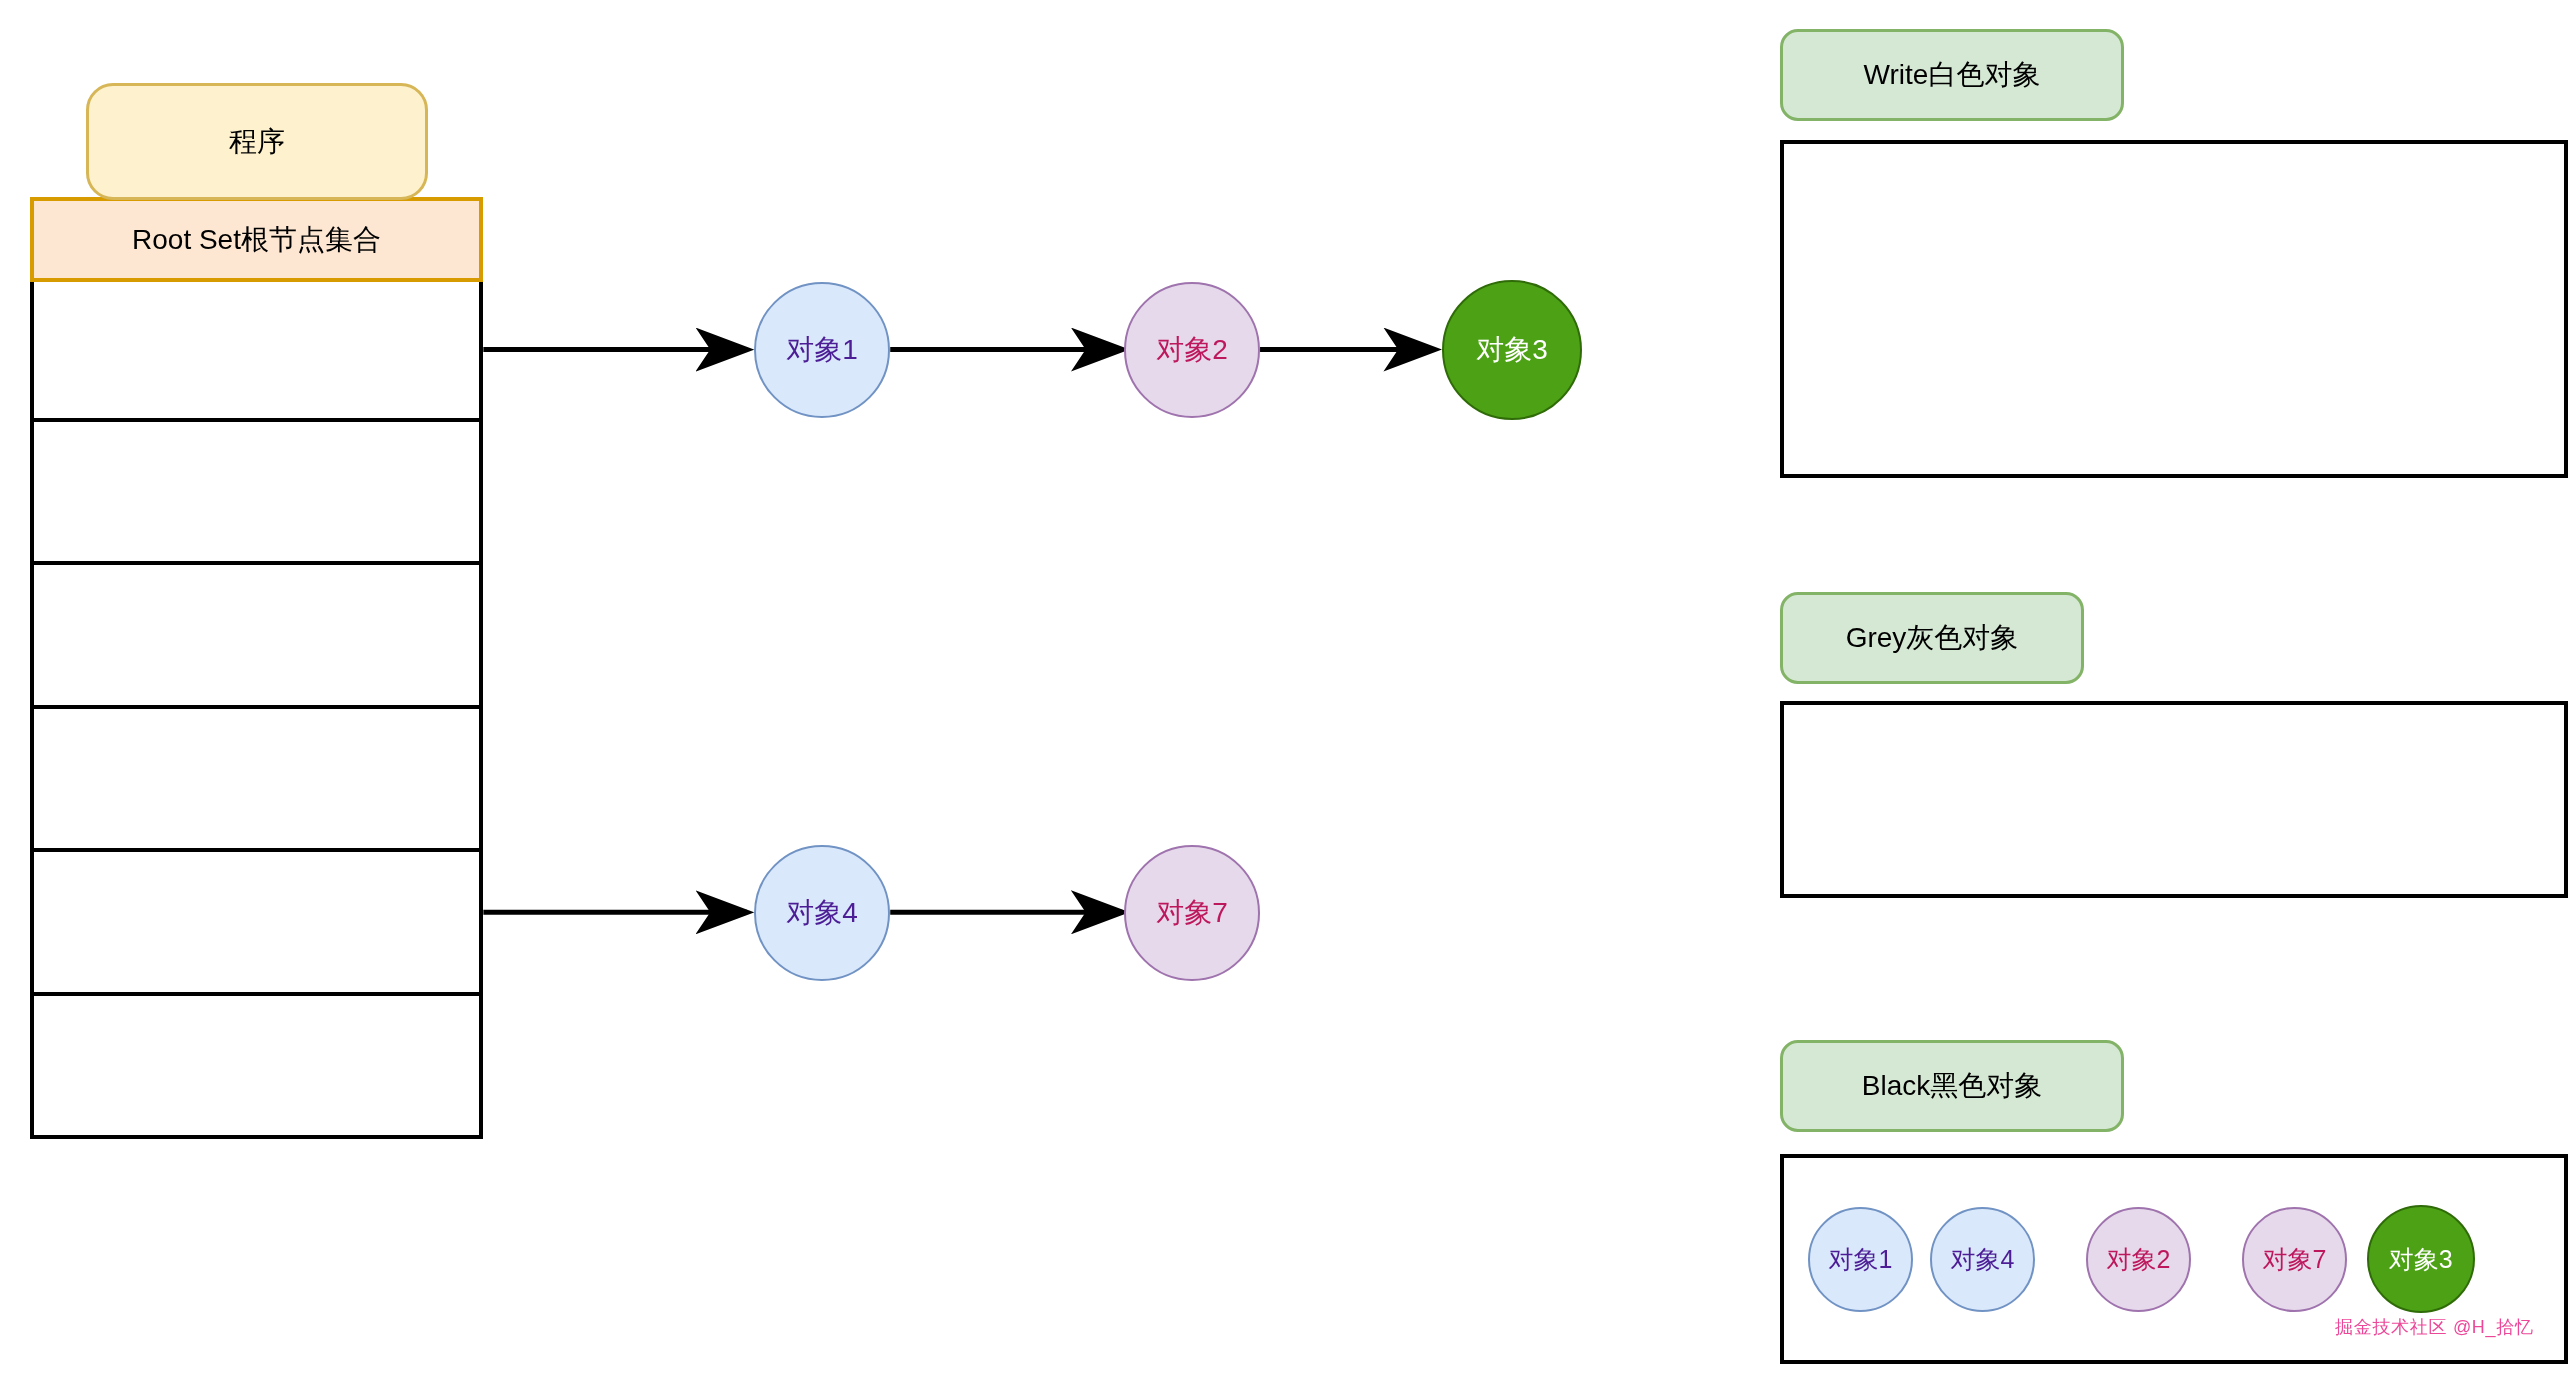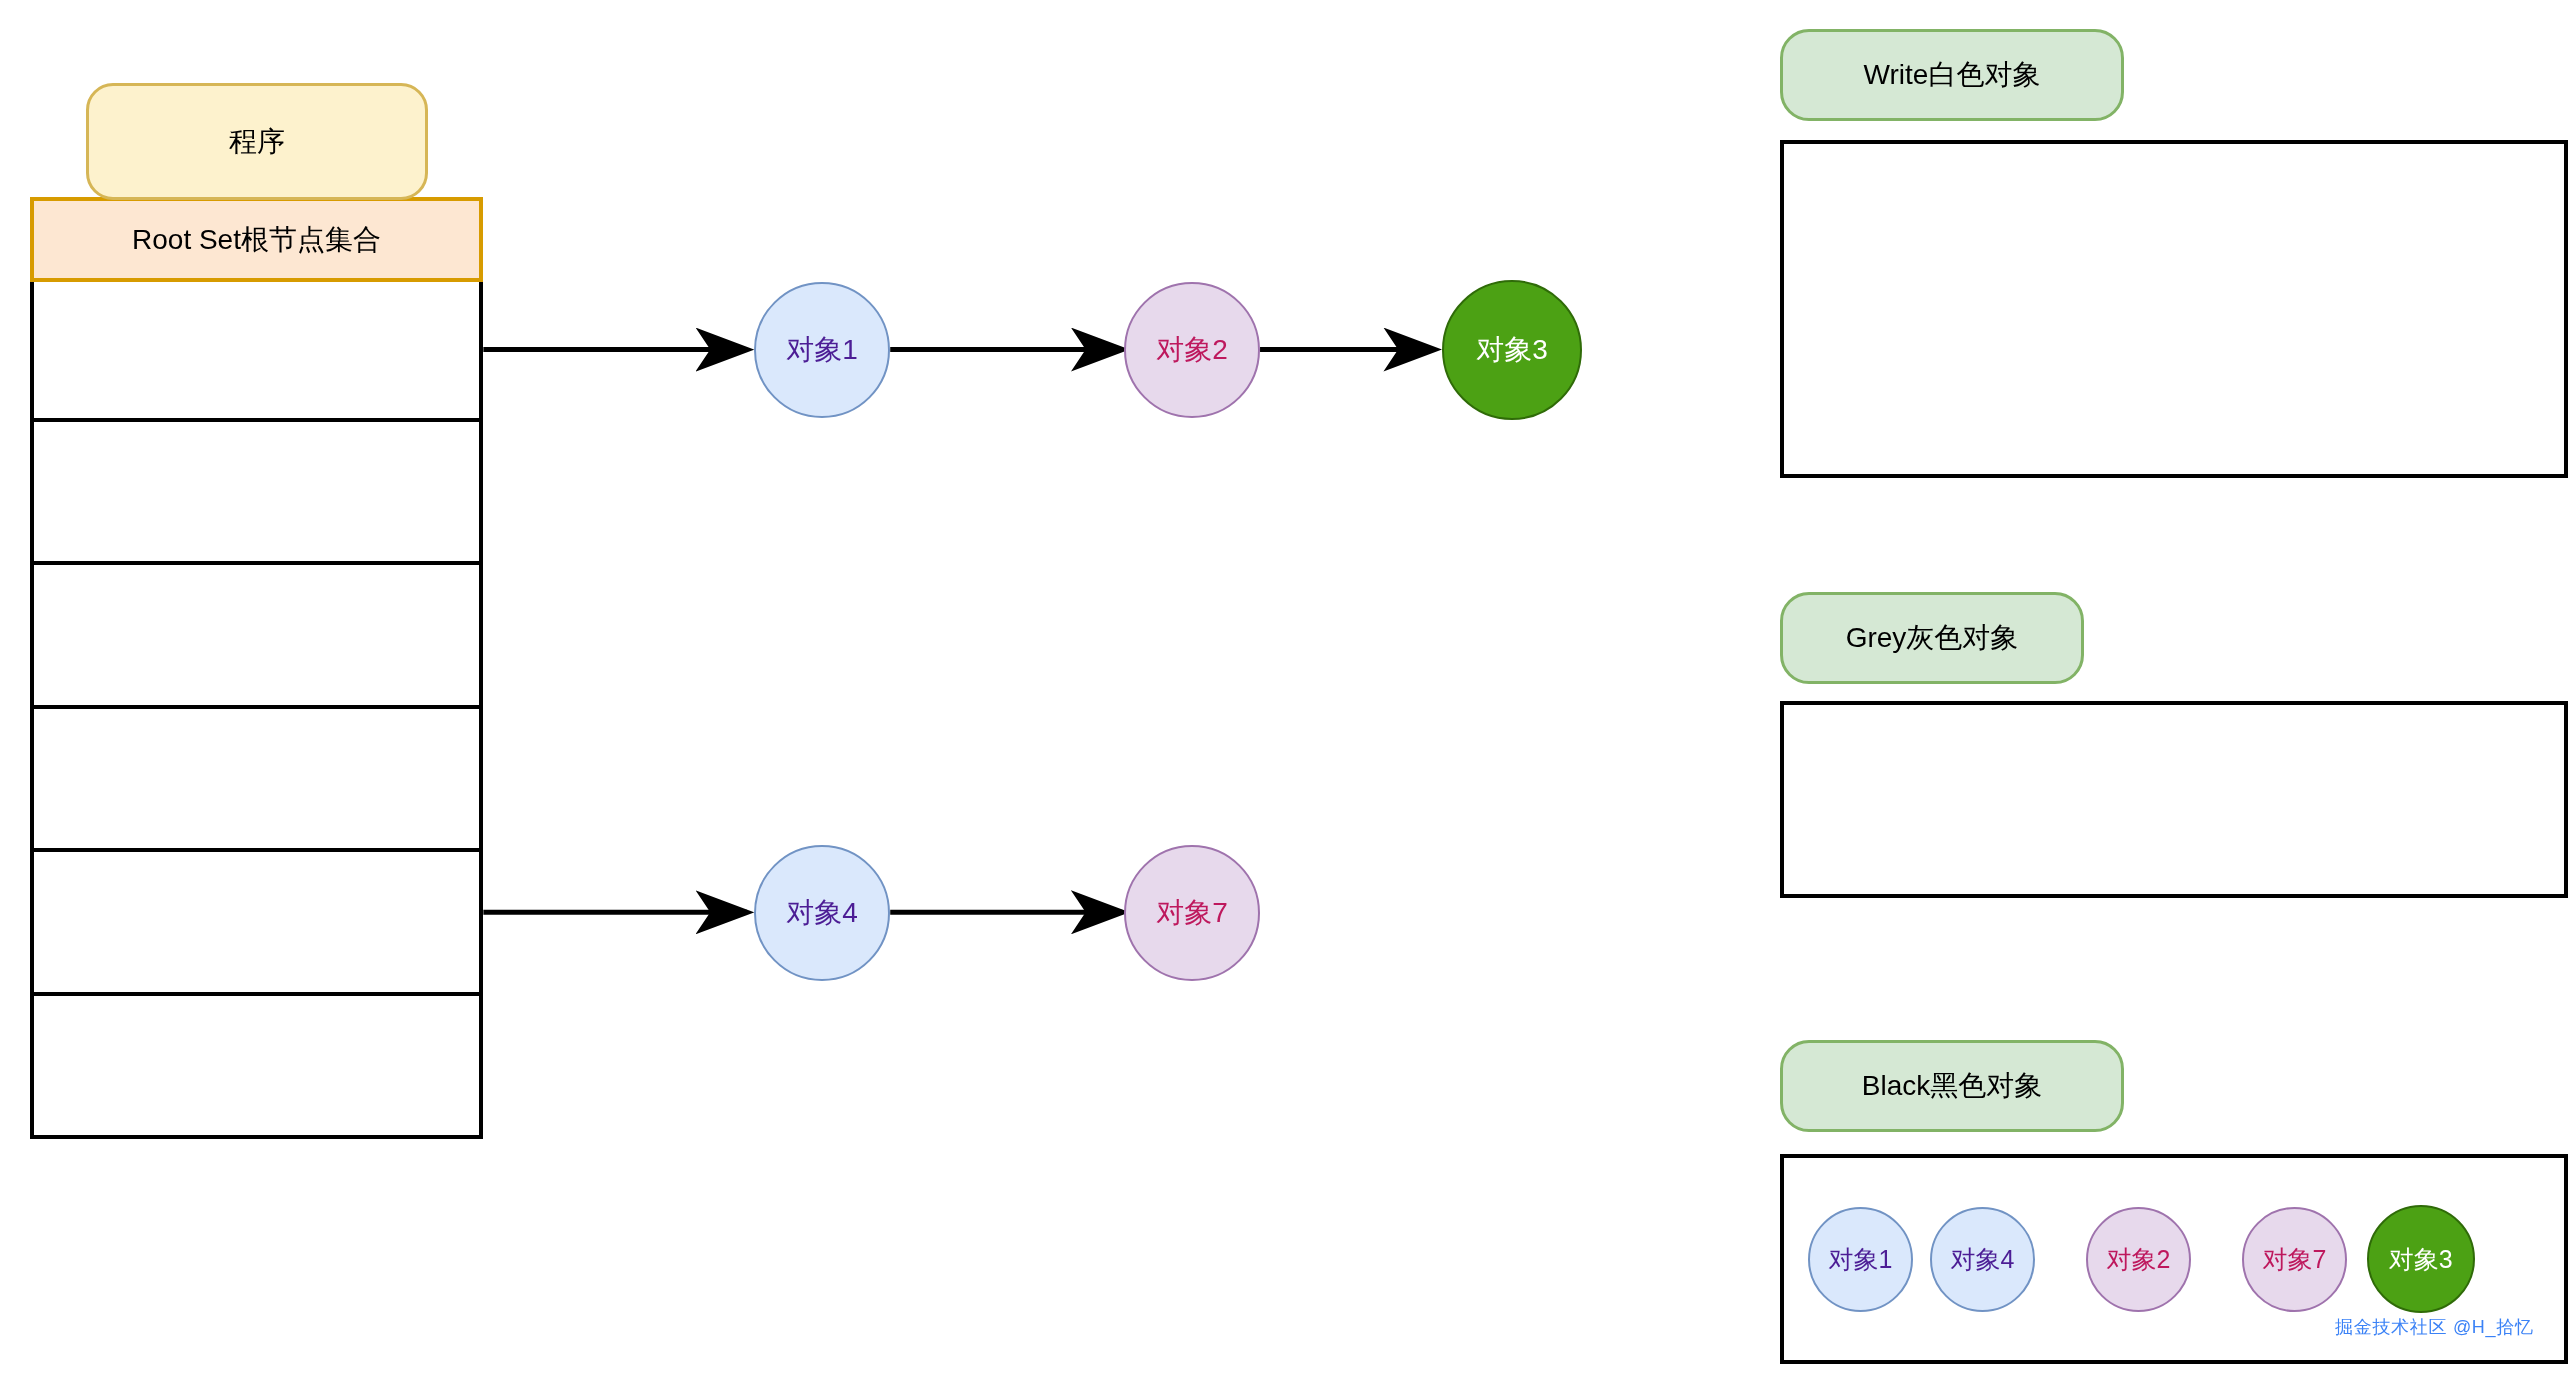--- a/index.html
+++ b/index.html
@@ -100,21 +100,21 @@
     left: 0; top: 0;
     width: 2576px; height: 1373px;
     z-index: 7;
     pointer-events: none;
   }
 
   
   .panel-header {
     background: #d5e8d4;
     border: 3.5px solid #82b366;
-    border-radius: 29px;
+    border-radius: 18px;
     display: flex;
     align-items: center;
     justify-content: center;
     font-size: 28px;
     line-height: 1;
     box-sizing: border-box;
     z-index: 4;
   }
   .panel-body {
     background: #ffffff;
@@ -126,21 +126,21 @@
     display: flex;
     align-items: center;
     padding-left: 24px;
     gap: 17px;
   }
 
   
   .watermark {
     left: 2335px; top: 1315px;
     font-size: 18px;
-    color: #3b82f6;
+    color: #ec4899;
     letter-spacing: 0.7px;
     white-space: nowrap;
     z-index: 9;
     text-shadow: 0.7px 0.7px 0 #ffffff;
   }
 </style>
 </head>
 <body>
 
 <div id="canvas">

